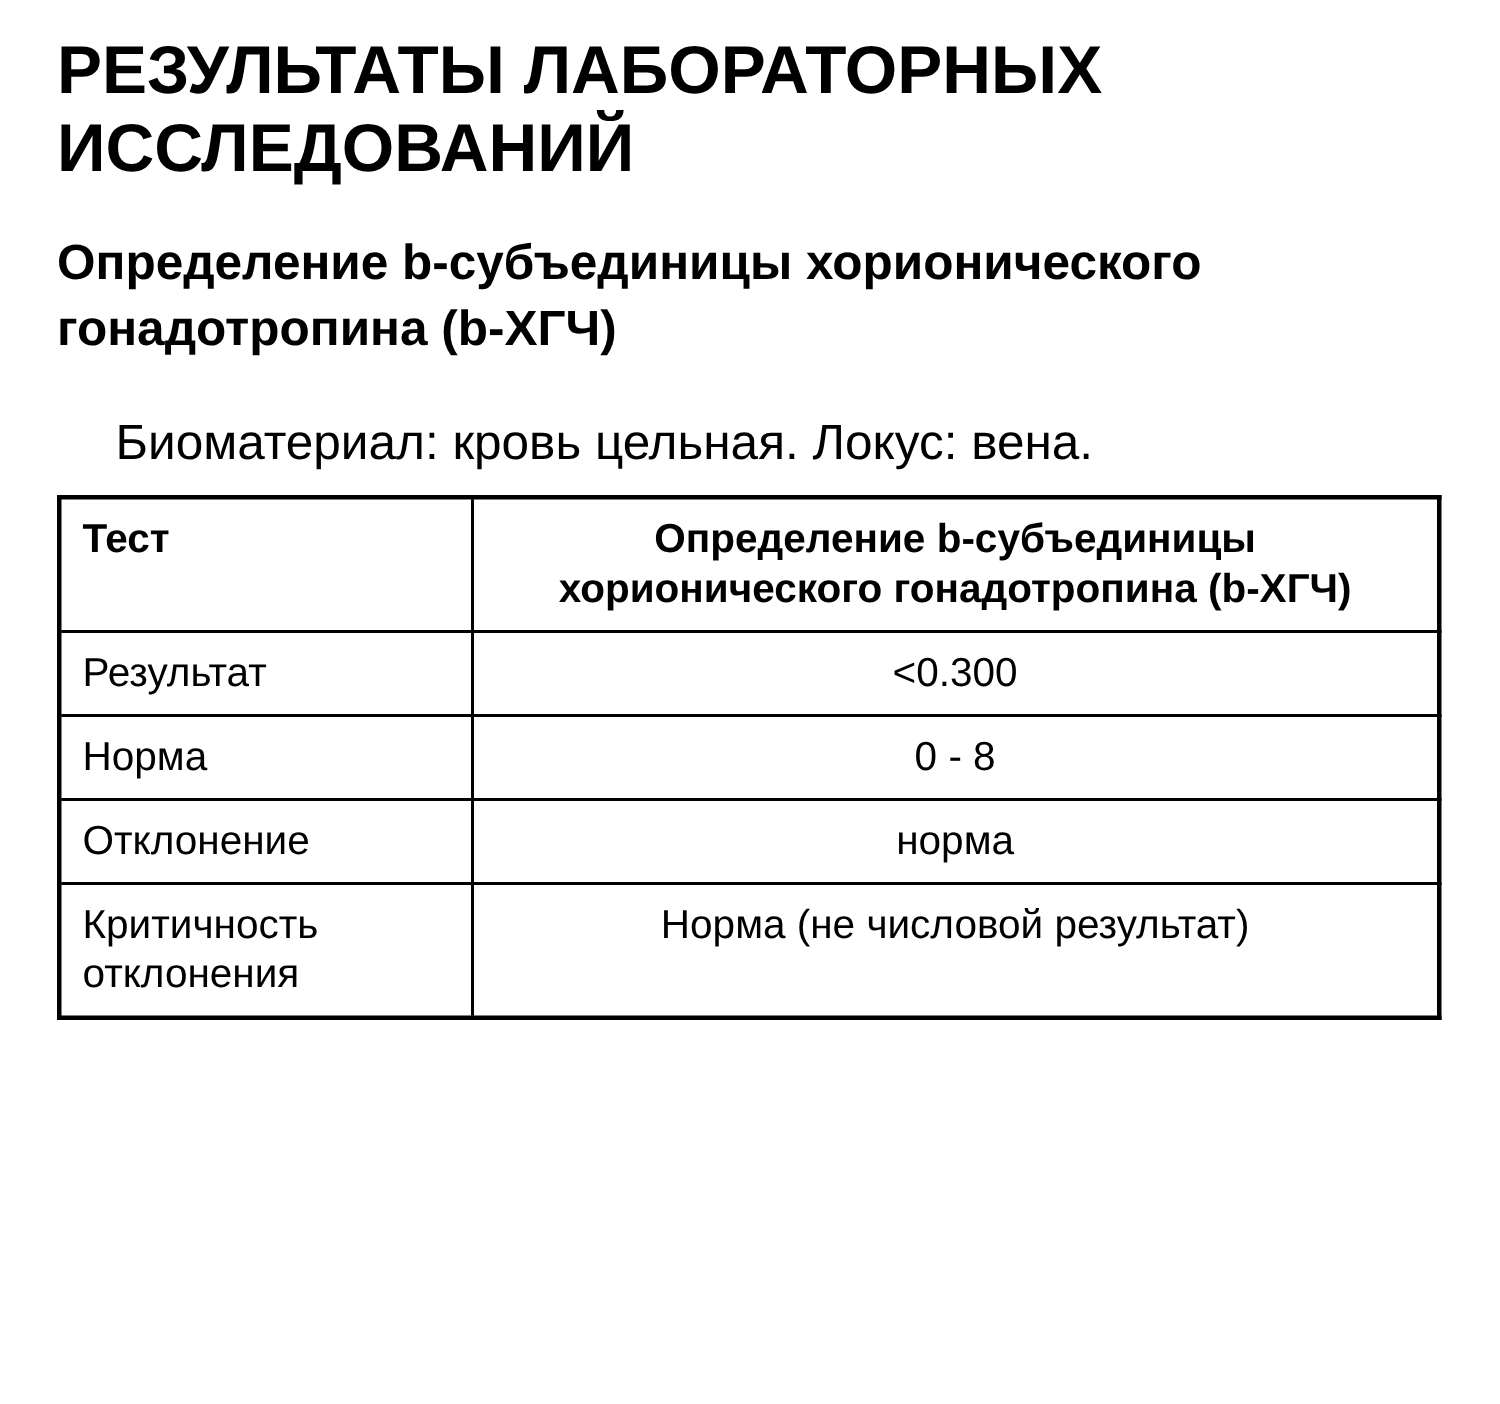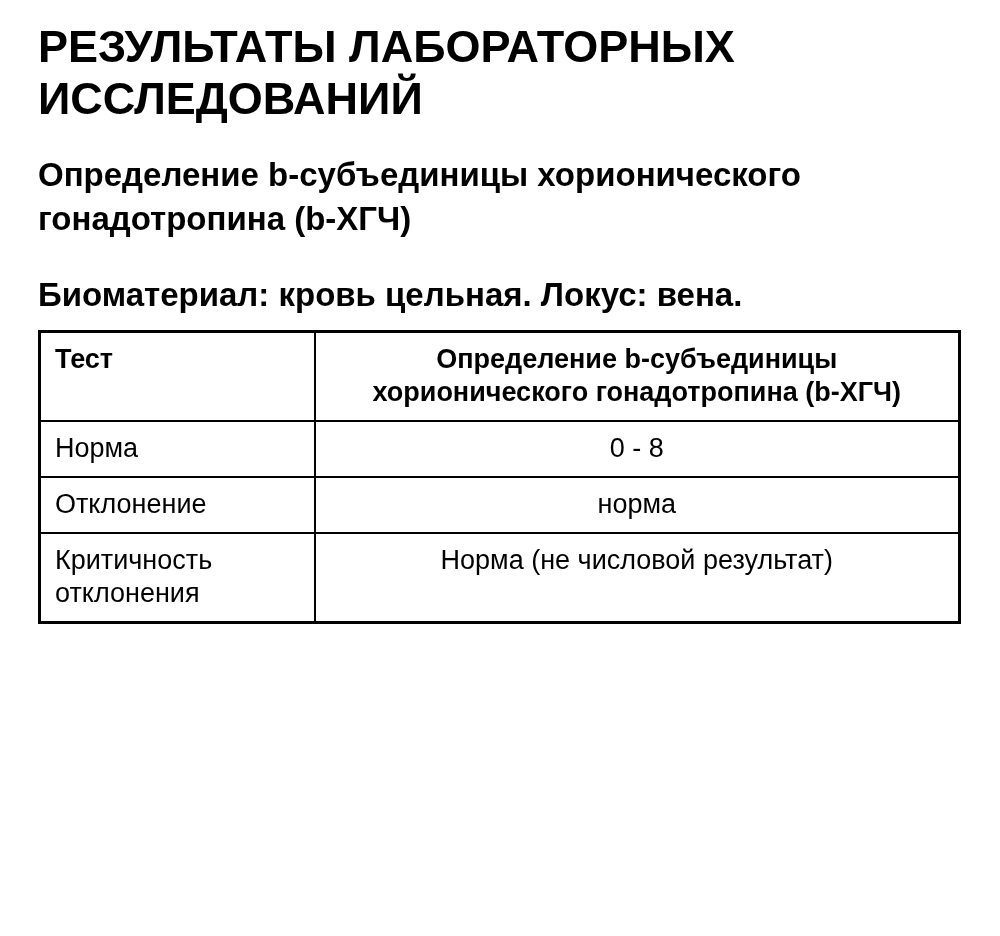--- a/index.html
+++ b/index.html
@@ -26,22 +26,23 @@
   .test-title {
     margin-top: 28px;
     font-size: 33px;
     font-weight: 700;
     line-height: 44px;
     max-width: 920px;
   }
   .biomaterial {
     margin-top: 32px;
     font-size: 33px;
-    font-weight: 700;
+    font-weight: 400;
     line-height: 44px;
+    margin-left: 39px;
   }
   table.results {
     margin-top: 13px;
     width: 920px;
     border-collapse: collapse;
     table-layout: fixed;
     border: 3px solid #000000;
     padding-left: 25px;
   }
   table.results td {
@@ -72,20 +73,24 @@
     <colgroup>
       <col class="c1">
       <col class="c2">
     </colgroup>
     <tbody>
       <tr class="header-row">
         <td class="label-cell">Тест</td>
         <td class="value-cell">Определение b-субъединицы хорионического гонадотропина (b-ХГЧ)</td>
       </tr>
       <tr>
+        <td class="label-cell">Результат</td>
+        <td class="value-cell">&lt;0.300</td>
+      </tr>
+      <tr>
         <td class="label-cell">Норма</td>
         <td class="value-cell">0 - 8</td>
       </tr>
       <tr>
         <td class="label-cell">Отклонение</td>
         <td class="value-cell">норма</td>
       </tr>
       <tr>
         <td class="label-cell">Критичность отклонения</td>
         <td class="value-cell">Норма (не числовой результат)</td>

